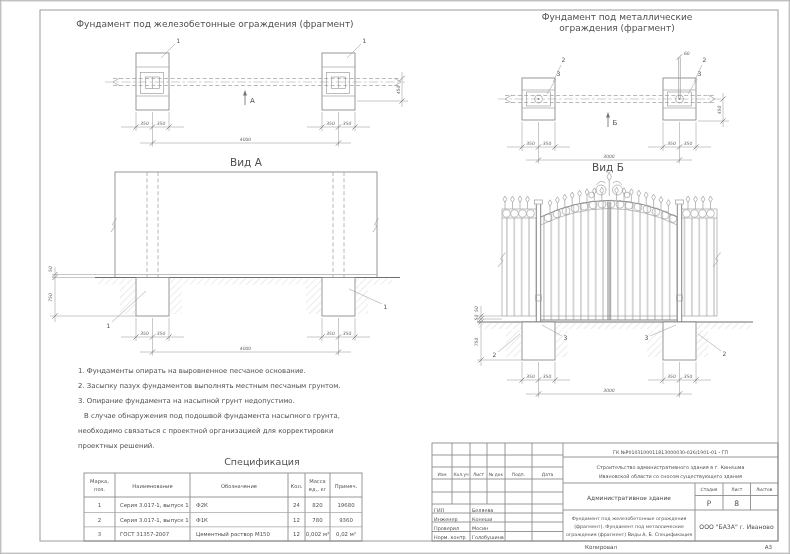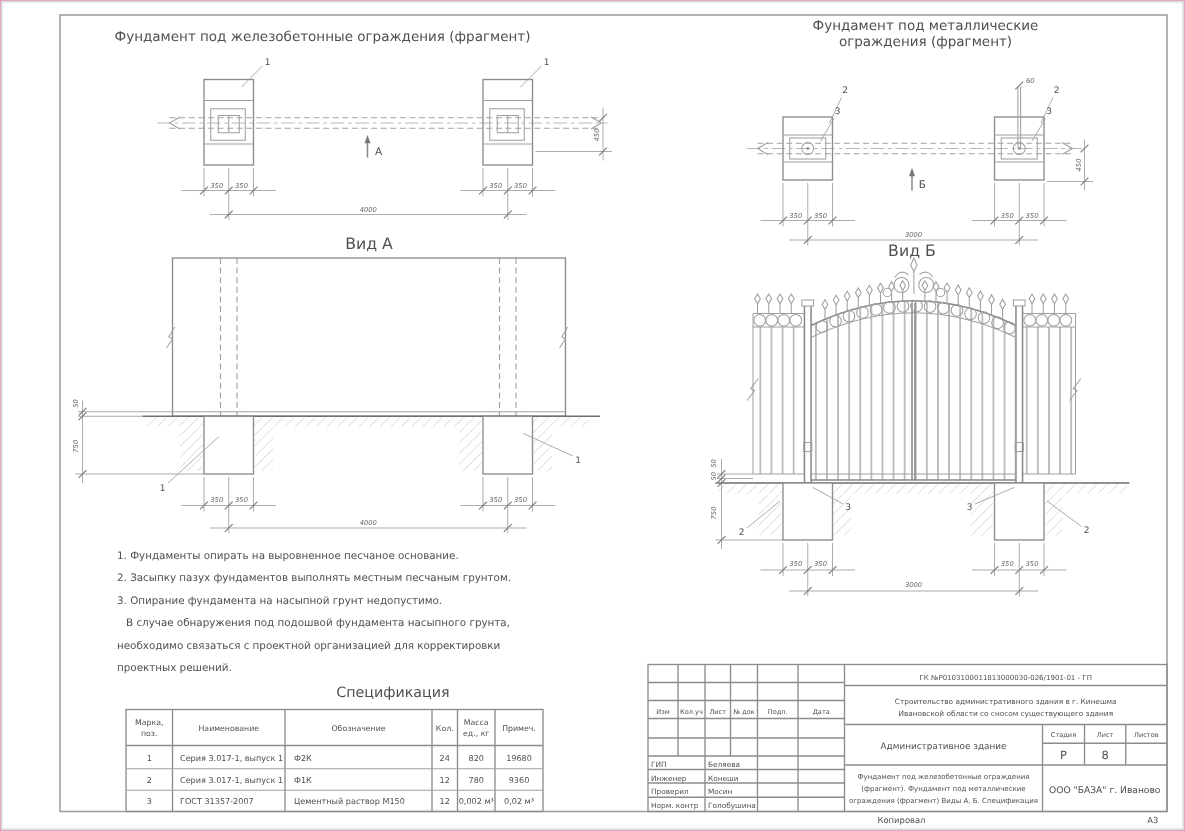--- a/index.html
+++ b/index.html
@@ -1,16 +1,16 @@
 <!DOCTYPE html>
 <html><head>
 <meta charset="utf-8">
 <style>
   html,body{margin:0;padding:0;background:#fff;}
-  .stage{position:relative;width:790px;height:554px;background:#ec4899;overflow:hidden;}
+  .stage{position:relative;width:790px;height:554px;background:#737373;overflow:hidden;}
   svg{position:absolute;left:0;top:0;}
   svg text{font-family:"DejaVu Sans","Liberation Sans",sans-serif;fill:#4f4f4f;}
   .mid{text-anchor:middle;}
   .t-title{font-size:9px;}
   .t-view{font-size:10.5px;}
   .t-sec{font-size:7px;}
   .t-call{font-size:6px;}
   .t-dim{font-size:4.5px;font-style:italic;fill:#666;}
   .t-note{font-size:6.9px;}
   .t-spectitle{font-size:9.5px;}

